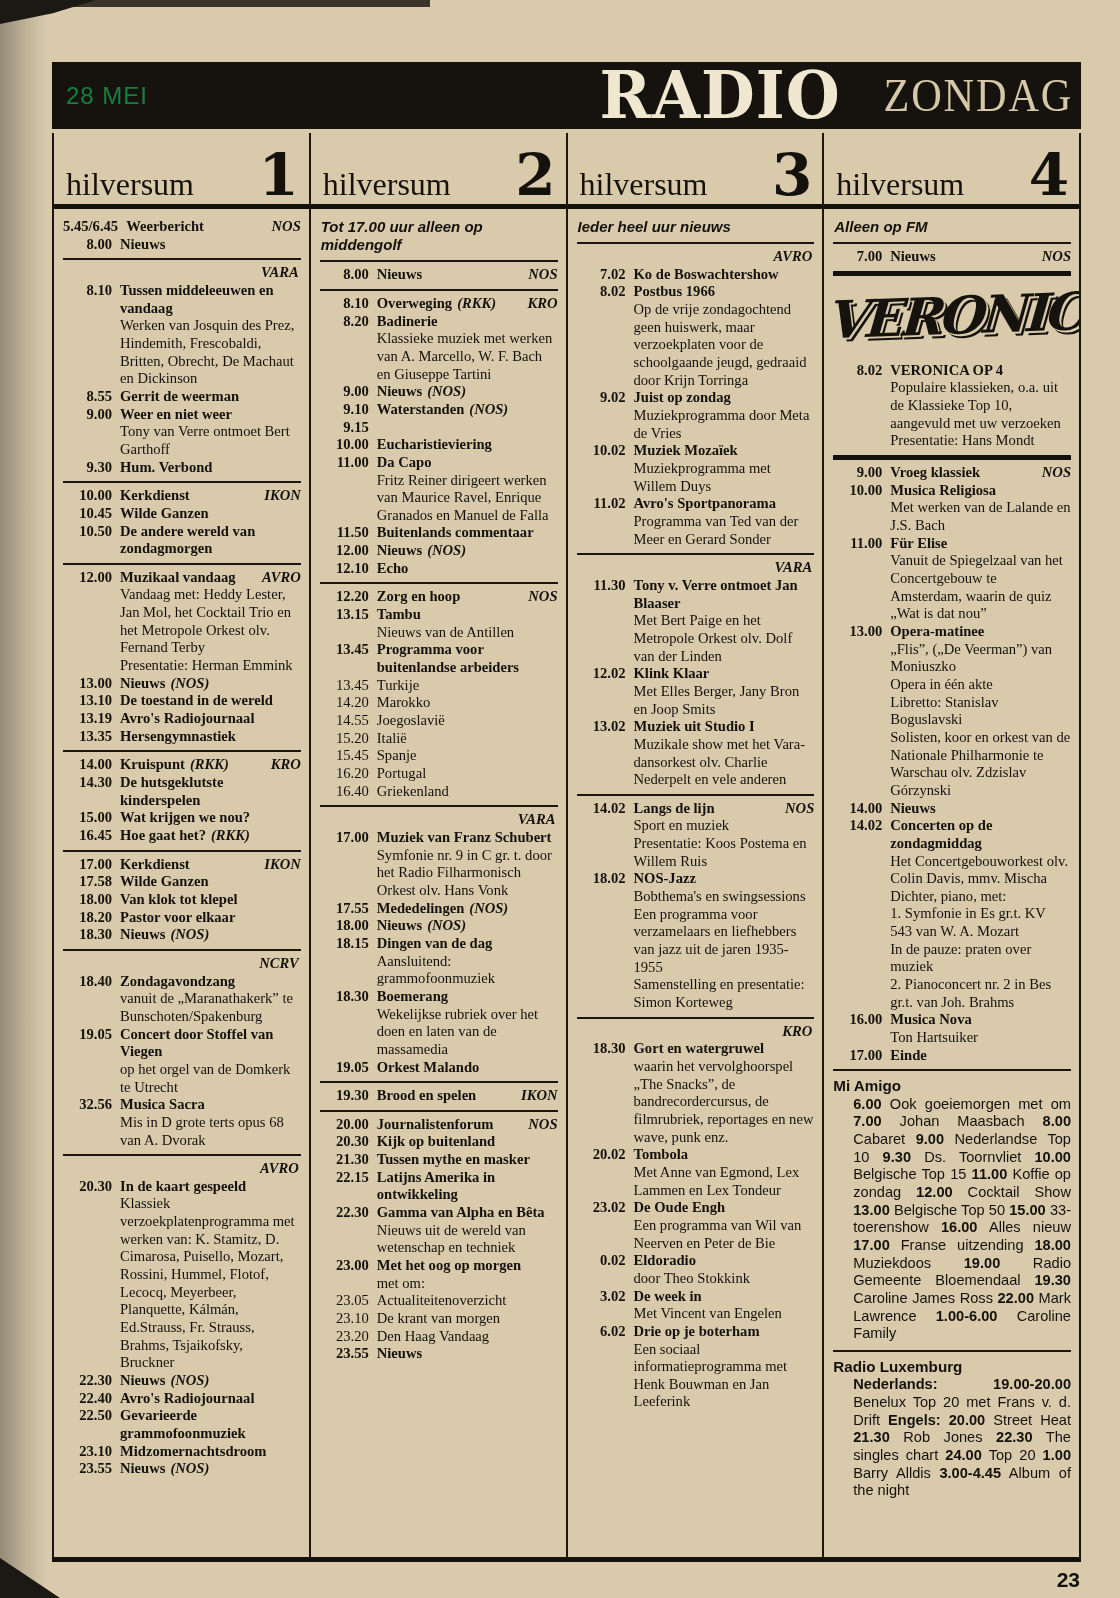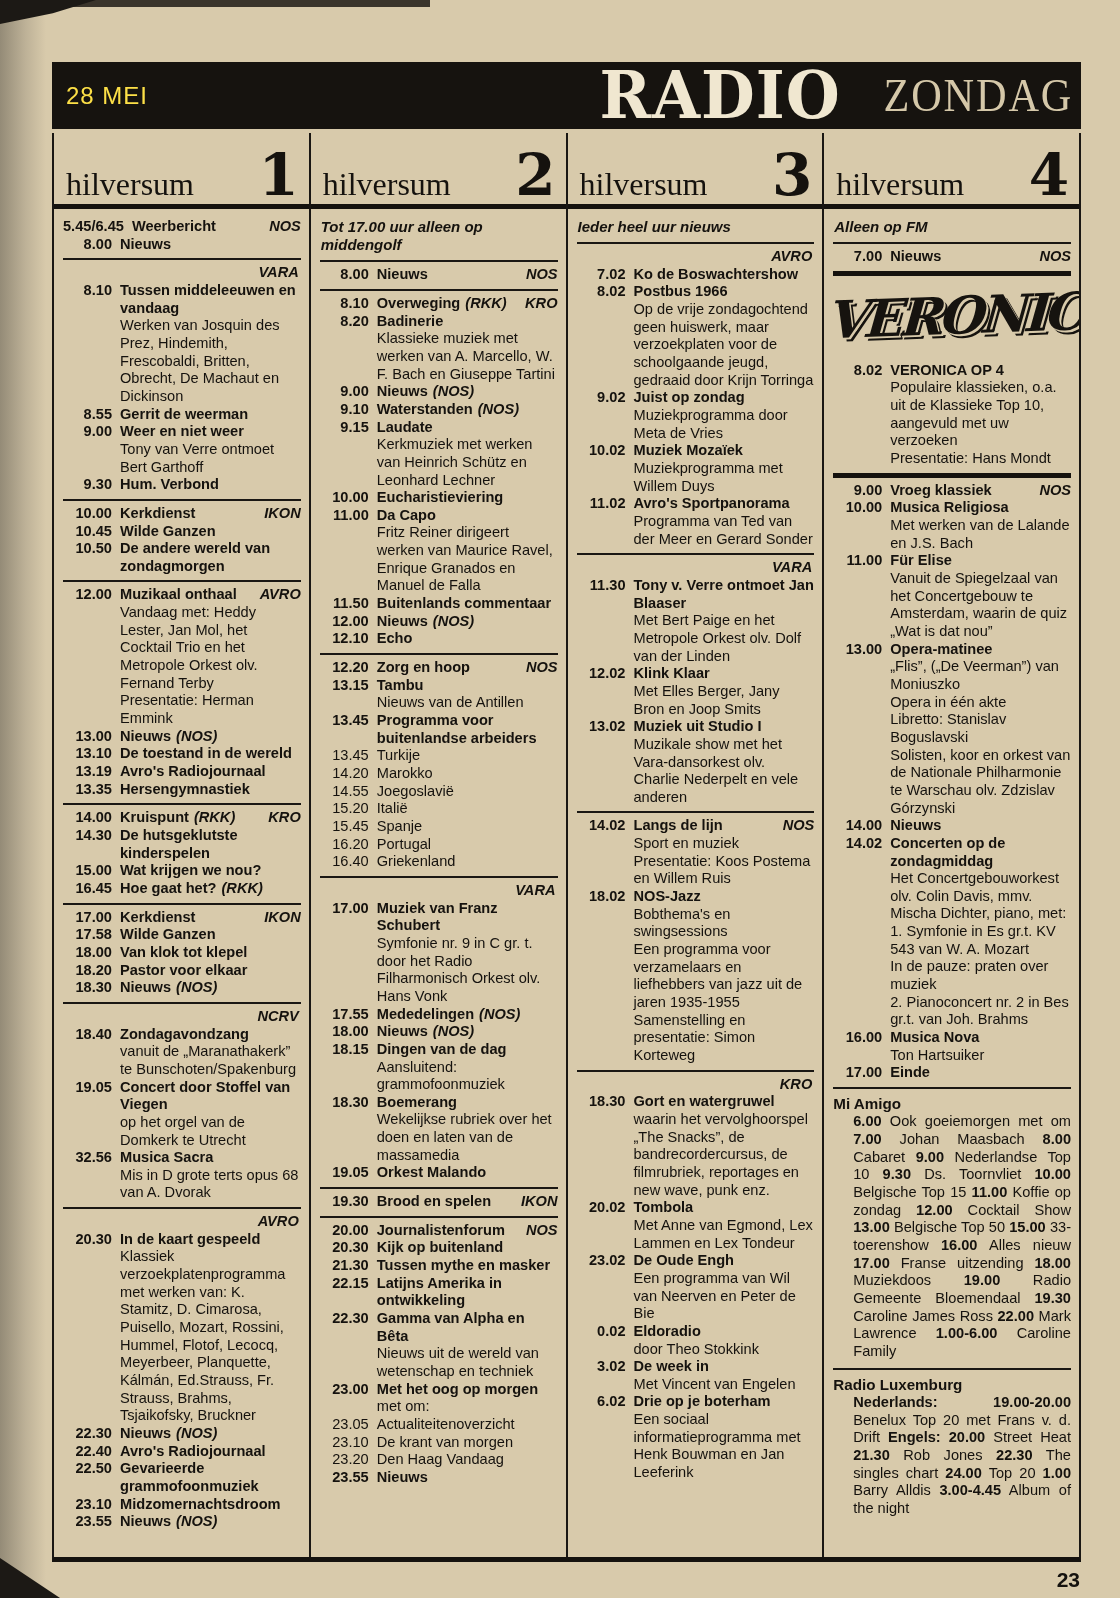--- a/index.html
+++ b/index.html
@@ -17,21 +17,21 @@
   .corner-tl{position:absolute;left:0;top:0;width:96px;height:24px;background:#1c1915;
     clip-path:polygon(0 0,100% 0,55% 55%,0 100%);}
   .corner-bl{position:absolute;left:0;bottom:0;width:60px;height:40px;background:#1c1915;
     clip-path:polygon(0 0,40% 40%,100% 100%,0 100%);}
   
   .masthead{
     position:absolute; left:52px; top:62px; width:1029px; height:67px;
     background:#16130f; color:#ece2cb;
     display:flex; align-items:center;
   }
-  .date{font-size:24px; letter-spacing:1px; margin-left:14px; color:#fde047;}
+  .date{font-size:24px; letter-spacing:1px; margin-left:14px; color:#15803d;}
   .brand{
     font-family:"DejaVu Serif", serif; font-weight:bold; font-size:62px;
     margin-left:auto; letter-spacing:1px; line-height:1; transform:scaleY(1.04);
     color:#f0e7d0;
   }
   .day{
     font-family:"Liberation Serif", serif; font-size:46px; letter-spacing:2px;
     margin-left:26px; margin-right:8px; line-height:1; color:#d5c8a9;
     transform:scaleX(.92); transform-origin:right center;
   }
@@ -52,21 +52,21 @@
     padding:0 10px 4px 12px; box-sizing:border-box;
   }
   .station{font-family:"Liberation Serif", serif; font-size:32px; line-height:1;}
   .num{font-family:"DejaVu Serif", serif; font-weight:bold; font-size:58px; line-height:.85;}
   .col-body{
     flex:1 1 auto; overflow:hidden; padding:5px 8px 0 9px;
     font-size:14.6px; line-height:1.21;
   }
   .intro{font-style:italic; font-weight:bold; font-size:15px;
     padding:4px 1px 6px; border-bottom:2px solid #1a1713;}
-  .block{padding:4px 0 5px;}
+  .block{padding:4px 0 5px;font-family:Liberation Serif, serif;}
   .rule-top{border-top:2px solid #1a1713;}
   .rule-thick-bottom{border-bottom:5px solid #15120e;}
   .net-header{text-align:right; font-style:italic; font-weight:bold; padding-right:2px;}
   .row{display:flex;}
   .time{flex:none; min-width:49px; text-align:right; padding-right:8px;
     font-weight:bold; white-space:nowrap;}
   .content{flex:1 1 auto; min-width:0;}
   .title-line{display:flex; align-items:baseline;}
   .title{font-weight:bold;}
   .note{font-style:italic; font-weight:bold; margin-left:5px; white-space:nowrap;}
@@ -195,21 +195,21 @@
                   <span class="title">De andere wereld van zondagmorgen</span>
                 </div>
               </div>
             </div>
           </div>
           <div class="block rule-top">
             <div class="row">
               <div class="time">12.00</div>
               <div class="content">
                 <div class="title-line">
-                  <span class="title">Muzikaal onthaal</span>
+                  <span class="title">Muzikaal vandaag</span>
                   <span class="net">AVRO</span>
                 </div>
                 <div class="desc">Vandaag met: Heddy Lester, Jan Mol, het Cocktail Trio en het Metropole Orkest olv. Fernand Terby</div>
                 <div class="desc">Presentatie: Herman Emmink</div>
               </div>
             </div>
             <div class="row">
               <div class="time">13.00</div>
               <div class="content">
                 <div class="title-line">
@@ -461,26 +461,20 @@
               <div class="time">9.10</div>
               <div class="content">
                 <div class="title-line">
                   <span class="title">Waterstanden</span>
                   <span class="note">(NOS)</span>
                 </div>
               </div>
             </div>
             <div class="row">
               <div class="time">9.15</div>
-              <div class="content">
-                <div class="title-line">
-                  <span class="title">Laudate</span>
-                </div>
-                <div class="desc">Kerkmuziek met werken van Heinrich Schütz en Leonhard Lechner</div>
-              </div>
             </div>
             <div class="row">
               <div class="time">10.00</div>
               <div class="content">
                 <div class="title-line">
                   <span class="title">Eucharistieviering</span>
                 </div>
               </div>
             </div>
             <div class="row">

